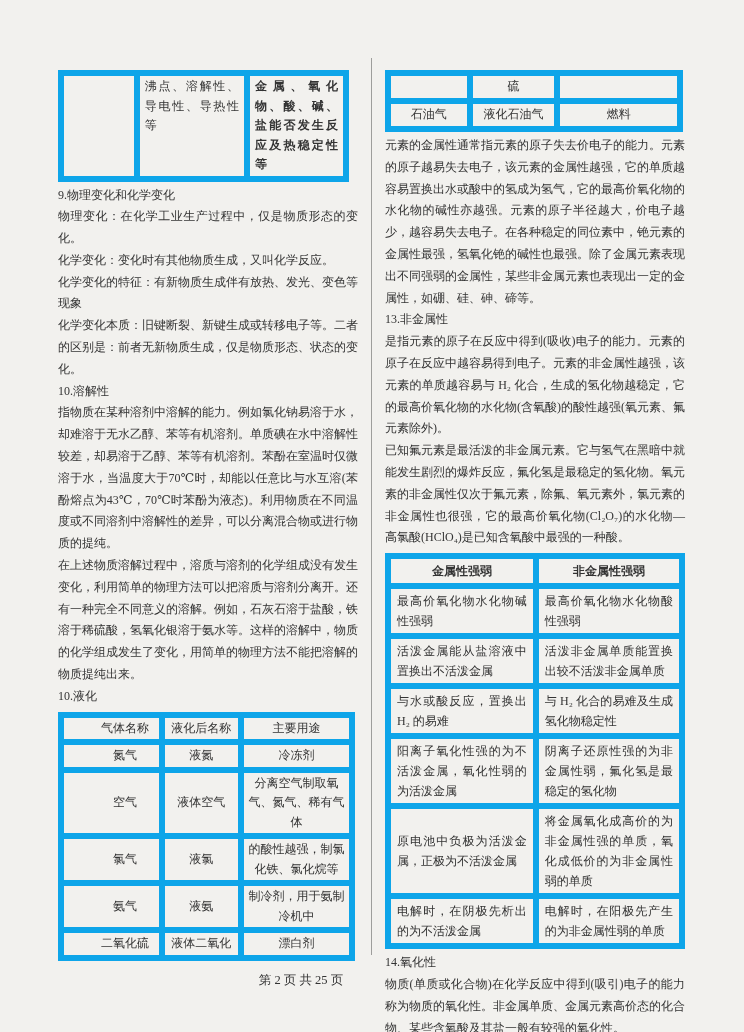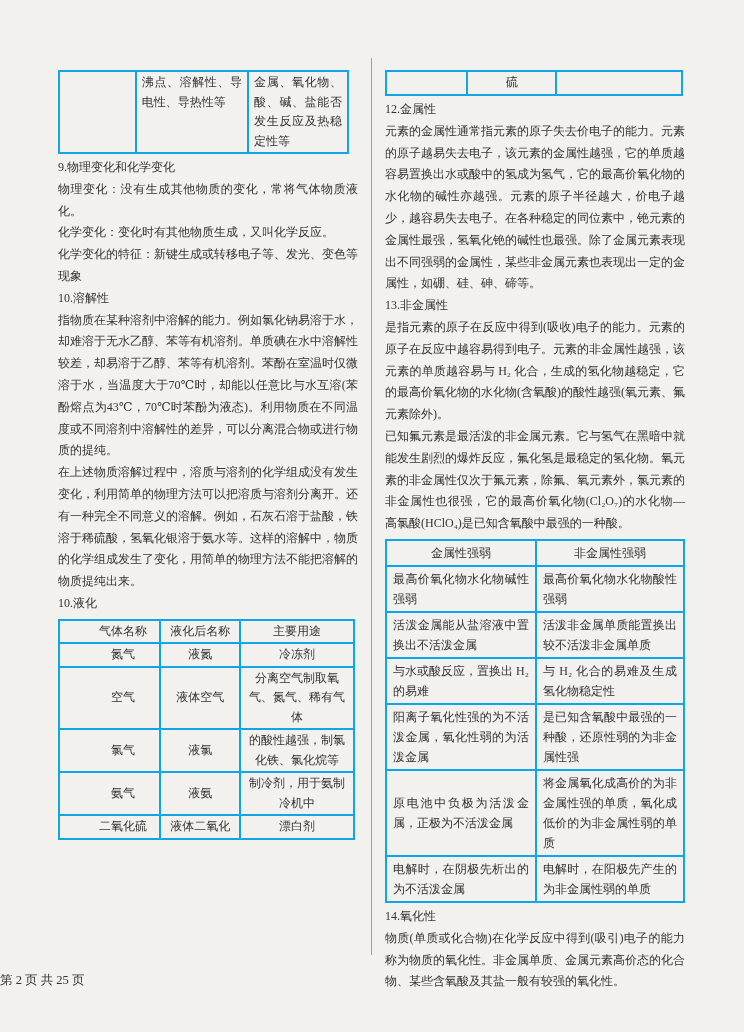--- a/index.html
+++ b/index.html
@@ -18,51 +18,51 @@
   .col-left  { left:58px; }
   .col-right { left:385px; }
   .col p { margin:0; }
   .heading { font-size:12px; font-weight:normal; margin:0; }
   .divider {
     position:absolute; left:371px; top:58px;
     width:1px; height:897px; background:#9e9e9c;
   }
   table { border-collapse:collapse; margin:4px 0 3px; }
   td {
-    border:2px solid #0ea5e9;
+    border:6px solid #0ea5e9;
     font-size:12px; line-height:19.5px;
     padding:1px 4px;
     text-align:center; vertical-align:middle;
   }
   
   .carry-left { width:291px; }
   .carry-left .c0 { width:73px; }
   .carry-left .c1 { width:110px; }
-  .carry-left .c2 { width:96px; }
+  .carry-left .c2 { width:96px;font-weight:bold; }
   .carry-left td { vertical-align:top; text-align:justify; padding:1px 5px; }
   
   .gas-table { width:297px; }
   .gas-table .c0 { width:76px;padding-left:31px; }
   .gas-table .c1 { width:83px; }
   .gas-table .c2 { width:122px; }
   
   .carry-right { width:298px; }
   .carry-right .c0 { width:76px; }
   .carry-right .c1 { width:83px; }
   .carry-right .c2 { width:123px; }
   .carry-right td { height:20px; }
   
   .cmp-table { width:300px; }
   .cmp-table .c0 { width:150px; }
   .cmp-table .c1 { width:148px; }
   .cmp-table td { text-align:justify; padding:2px 6px; line-height:20px; }
-  .cmp-table .hdr td { text-align:center; }
+  .cmp-table .hdr td { text-align:center;font-weight:bold; }
   .footer {
     position:absolute; top:972px; left:0; width:602px;
-    font-size:12.5px; color:#333;
+    text-align:center; font-size:12.5px; color:#333;
   }
 </style>
 </head>
 <body>
 
 <div class="page">
 
   <div class="divider"></div>
 
   <div class="col col-left">
@@ -71,23 +71,24 @@
       <tbody>
           <tr>
         <td class="c0"></td>
         <td class="c1">沸点、溶解性、导电性、导热性等</td>
         <td class="c2">金属、氧化物、酸、碱、盐能否发生反应及热稳定性等</td>
       </tr>
     </tbody>
       </table>
 
     <p class="heading">9.物理变化和化学变化</p>
-    <p>物理变化：没有生成其他物质的变化，常将气体物质液化。</p>
+    <p>物理变化：在化学工业生产过程中，仅是物质形态的变化。</p>
     <p>化学变化：变化时有其他物质生成，又叫化学反应。</p>
-    <p>化学变化的特征：新键生成或转移电子等、发光、变色等现象</p>
+    <p>化学变化的特征：有新物质生成伴有放热、发光、变色等现象</p>
+    <p>化学变化本质：旧键断裂、新键生成或转移电子等。二者的区别是：前者无新物质生成，仅是物质形态、状态的变化。</p>
 
     <p class="heading">10.溶解性</p>
     <p>指物质在某种溶剂中溶解的能力。例如氯化钠易溶于水，却难溶于无水乙醇、苯等有机溶剂。单质碘在水中溶解性较差，却易溶于乙醇、苯等有机溶剂。苯酚在室温时仅微溶于水，当温度大于70℃时，却能以任意比与水互溶(苯酚熔点为43℃，70℃时苯酚为液态)。利用物质在不同温度或不同溶剂中溶解性的差异，可以分离混合物或进行物质的提纯。</p>
     <p>在上述物质溶解过程中，溶质与溶剂的化学组成没有发生变化，利用简单的物理方法可以把溶质与溶剂分离开。还有一种完全不同意义的溶解。例如，石灰石溶于盐酸，铁溶于稀硫酸，氢氧化银溶于氨水等。这样的溶解中，物质的化学组成发生了变化，用简单的物理方法不能把溶解的物质提纯出来。</p>
 
     <p class="heading">10.液化</p>
 
     <table class="gas-table">
       <tbody>
           <tr>
@@ -126,24 +127,28 @@
 
   <div class="col col-right">
 
     <table class="carry-right">
       <tbody>
           <tr>
         <td class="c0"></td>
         <td class="c1">硫</td>
         <td class="c2"></td>
       </tr>
+      <tr>
+        <td class="c0">石油气</td>
+        <td class="c1">液化石油气</td>
+        <td class="c2">燃料</td>
+      </tr>
     </tbody>
       </table>
 
-    <p class="heading">12.金属性</p>
     <p>元素的金属性通常指元素的原子失去价电子的能力。元素的原子越易失去电子，该元素的金属性越强，它的单质越容易置换出水或酸中的氢成为氢气，它的最高价氧化物的水化物的碱性亦越强。元素的原子半径越大，价电子越少，越容易失去电子。在各种稳定的同位素中，铯元素的金属性最强，氢氧化铯的碱性也最强。除了金属元素表现出不同强弱的金属性，某些非金属元素也表现出一定的金属性，如硼、硅、砷、碲等。</p>
 
     <p class="heading">13.非金属性</p>
     <p>是指元素的原子在反应中得到(吸收)电子的能力。元素的原子在反应中越容易得到电子。元素的非金属性越强，该元素的单质越容易与 H₂ 化合，生成的氢化物越稳定，它的最高价氧化物的水化物(含氧酸)的酸性越强(氧元素、氟元素除外)。</p>
     <p>已知氟元素是最活泼的非金属元素。它与氢气在黑暗中就能发生剧烈的爆炸反应，氟化氢是最稳定的氢化物。氧元素的非金属性仅次于氟元素，除氟、氧元素外，氯元素的非金属性也很强，它的最高价氧化物(Cl₂O₇)的水化物—高氯酸(HClO₄)是已知含氧酸中最强的一种酸。</p>
 
     <table class="cmp-table">
       <tbody>
           <tr class="hdr">
         <td class="c0">金属性强弱</td>
@@ -156,21 +161,21 @@
       <tr>
         <td class="c0">活泼金属能从盐溶液中置换出不活泼金属</td>
         <td class="c1">活泼非金属单质能置换出较不活泼非金属单质</td>
       </tr>
       <tr>
         <td class="c0">与水或酸反应，置换出 H₂ 的易难</td>
         <td class="c1">与 H₂ 化合的易难及生成氢化物稳定性</td>
       </tr>
       <tr>
         <td class="c0">阳离子氧化性强的为不活泼金属，氧化性弱的为活泼金属</td>
-        <td class="c1">是已知含氧酸中最强的一种酸，还原性弱的为非金属性强</td>
+        <td class="c1">阴离子还原性强的为非金属性弱，氟化氢是最稳定的氢化物</td>
       </tr>
       <tr>
         <td class="c0">原电池中负极为活泼金属，正极为不活泼金属</td>
         <td class="c1">将金属氧化成高价的为非金属性强的单质，氧化成低价的为非金属性弱的单质</td>
       </tr>
       <tr>
         <td class="c0">电解时，在阴极先析出的为不活泼金属</td>
         <td class="c1">电解时，在阳极先产生的为非金属性弱的单质</td>
       </tr>
     </tbody>

